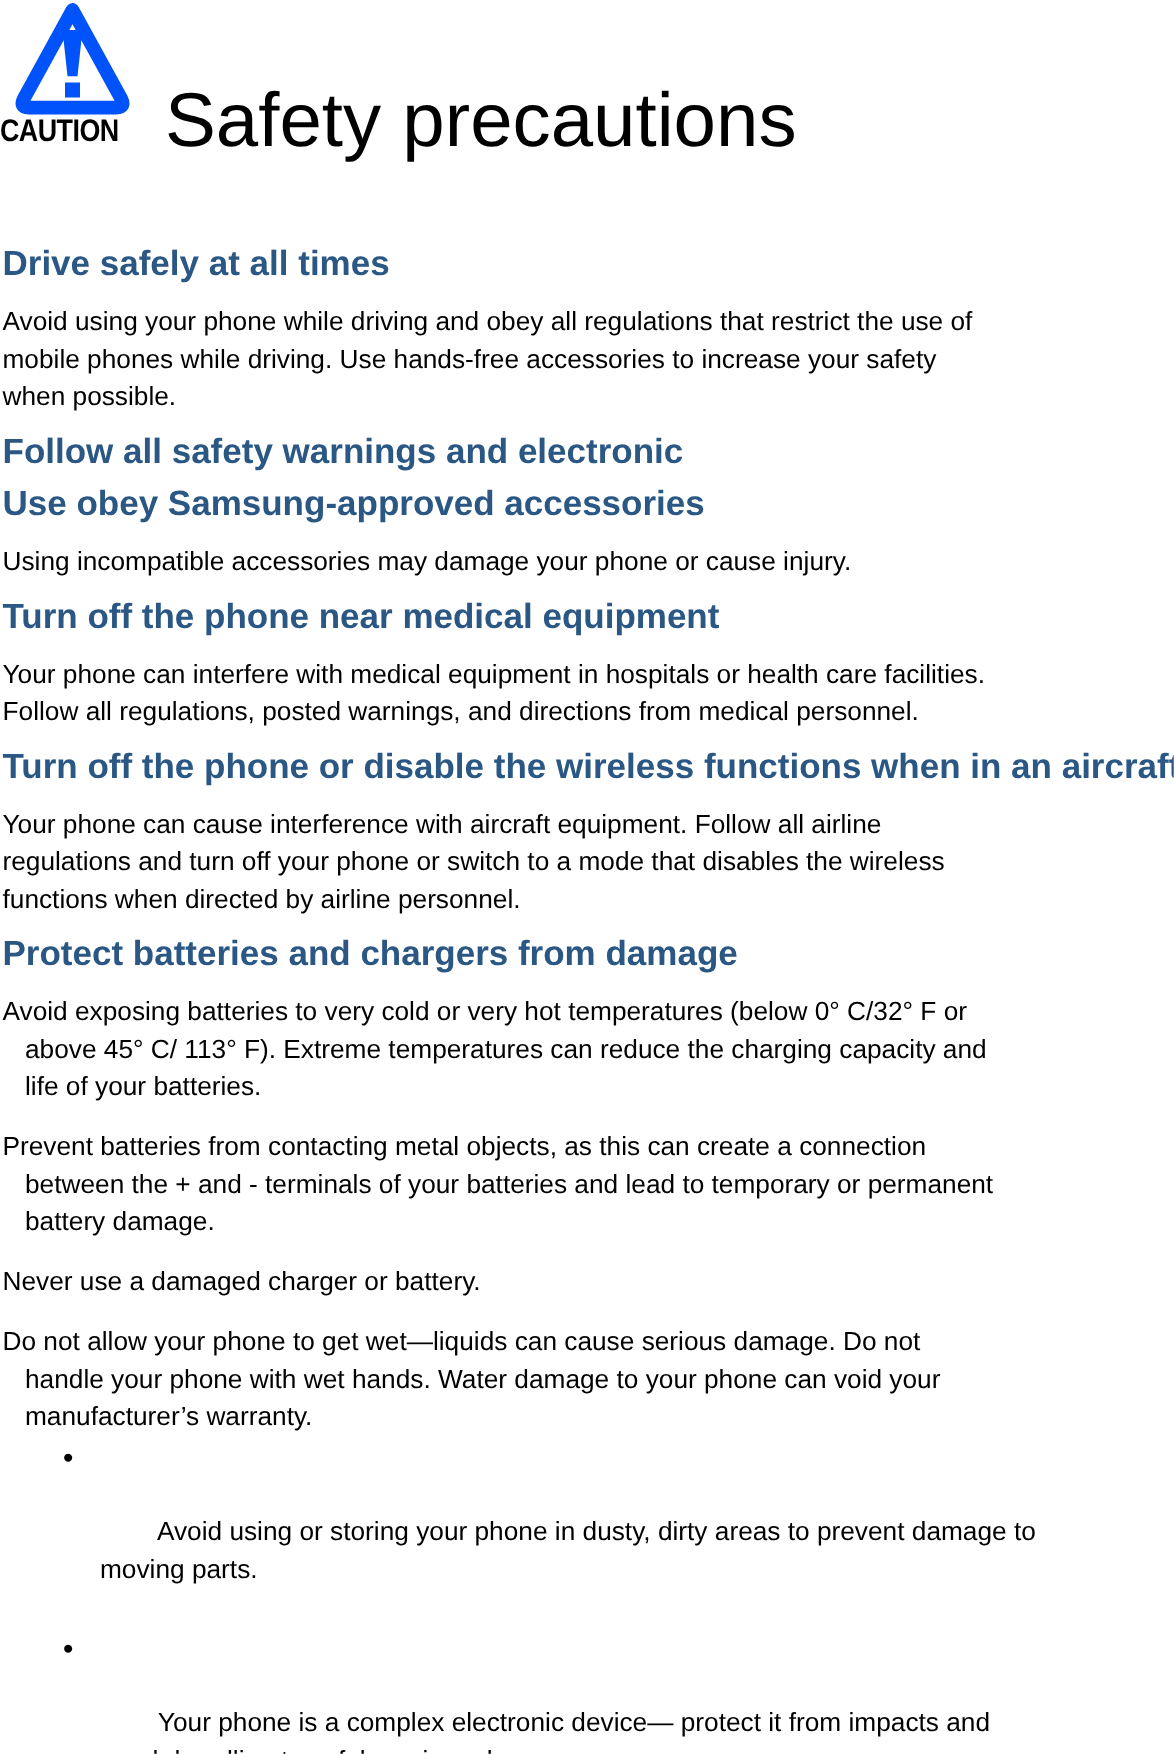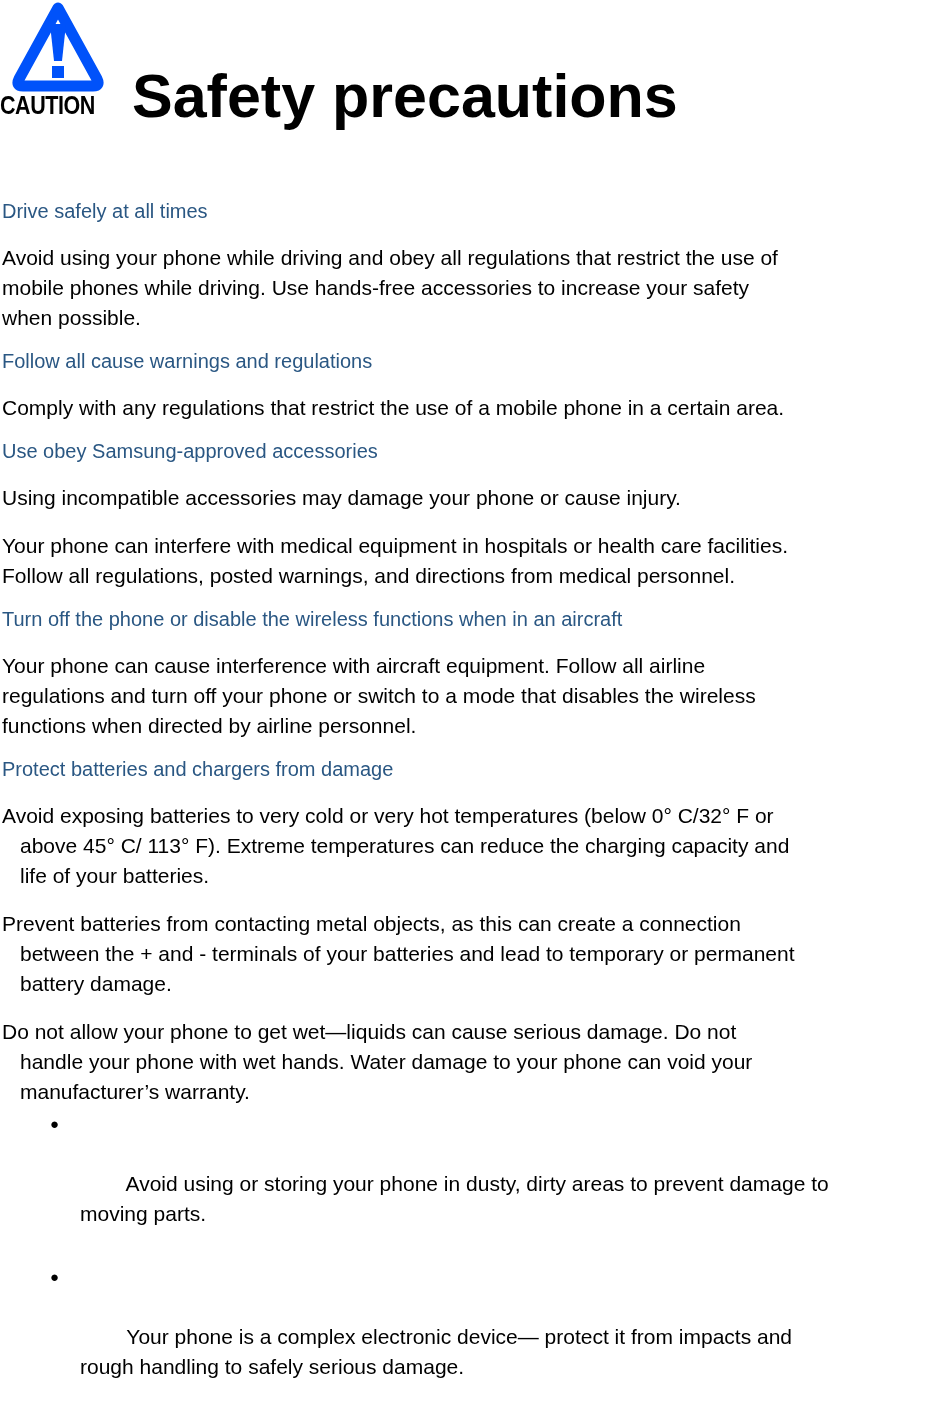--- a/index.html
+++ b/index.html
@@ -38,32 +38,32 @@
     transform: scaleX(0.86);
     transform-origin: left center;
     white-space: nowrap;
   }
   .page-title {
     position: absolute;
     left: 132px;
     top: 66px;
     margin: 0;
     font-size: 61px;
-    font-weight: bold;
+    font-weight: normal;
     line-height: 1;
     white-space: nowrap;
   }
   .content {
     padding-left: 2px;
     overflow: hidden;
   }
   .section-heading {
     color: var(--heading-blue);
-    font-size: 20px;
-    font-weight: normal;
+    font-size: 28px;
+    font-weight: bold;
     line-height: 28px;
     margin: 14px 0 6px 0;
     white-space: pre;
   }
   .section-heading.first {
     margin-top: 57px;
   }
   .body-paragraph {
     font-size: 21px;
     line-height: 30px;
@@ -113,49 +113,50 @@
 <div class="content">
 
   <div>
     <h2 class="section-heading first">Drive safely at all times</h2>
     <p class="body-paragraph">Avoid using your phone while driving and obey all regulations that restrict the use of
 mobile phones while driving. Use hands-free accessories to increase your safety
 when possible.</p>
   </div>
 
   <div>
-    <h2 class="section-heading">Follow all cause warnings and regulations</h2>
-    <p class="body-paragraph">Comply with any regulations that restrict the use of a mobile phone in a certain area.</p>
+    <h2 class="section-heading">Follow all safety warnings and electronic</h2>
   </div>
 
   <div>
     <h2 class="section-heading">Use obey Samsung-approved accessories</h2>
     <p class="body-paragraph">Using incompatible accessories may damage your phone or cause injury.</p>
   </div>
 
   <div>
+    <h2 class="section-heading">Turn off the phone near medical equipment</h2>
     <p class="body-paragraph">Your phone can interfere with medical equipment in hospitals or health care facilities.
 Follow all regulations, posted warnings, and directions from medical personnel.</p>
   </div>
 
   <div>
     <h2 class="section-heading">Turn off the phone or disable the wireless functions when in an aircraft</h2>
     <p class="body-paragraph">Your phone can cause interference with aircraft equipment. Follow all airline
 regulations and turn off your phone or switch to a mode that disables the wireless
 functions when directed by airline personnel.</p>
   </div>
 
   <div>
     <h2 class="section-heading">Protect batteries and chargers from damage</h2>
     <p class="body-paragraph hanging">Avoid exposing batteries to very cold or very hot temperatures (below 0° C/32° F or
 above 45° C/ 113° F). Extreme temperatures can reduce the charging capacity and
 life of your batteries.</p>
     <p class="body-paragraph hanging">Prevent batteries from contacting metal objects, as this can create a connection
 between the + and - terminals of your batteries and lead to temporary or permanent
 battery damage.</p>
+    <p class="body-paragraph">Never use a damaged charger or battery.</p>
   </div>
 
   <div>
     <p class="body-paragraph hanging">Do not allow your phone to get wet—liquids can cause serious damage. Do not
 handle your phone with wet hands. Water damage to your phone can void your
 manufacturer’s warranty.</p>
     <ul class="bullet-list">
       <li class="bullet-item">
         <span class="bullet-marker">●</span>
         <span>Avoid using or storing your phone in dusty, dirty areas to prevent damage to

